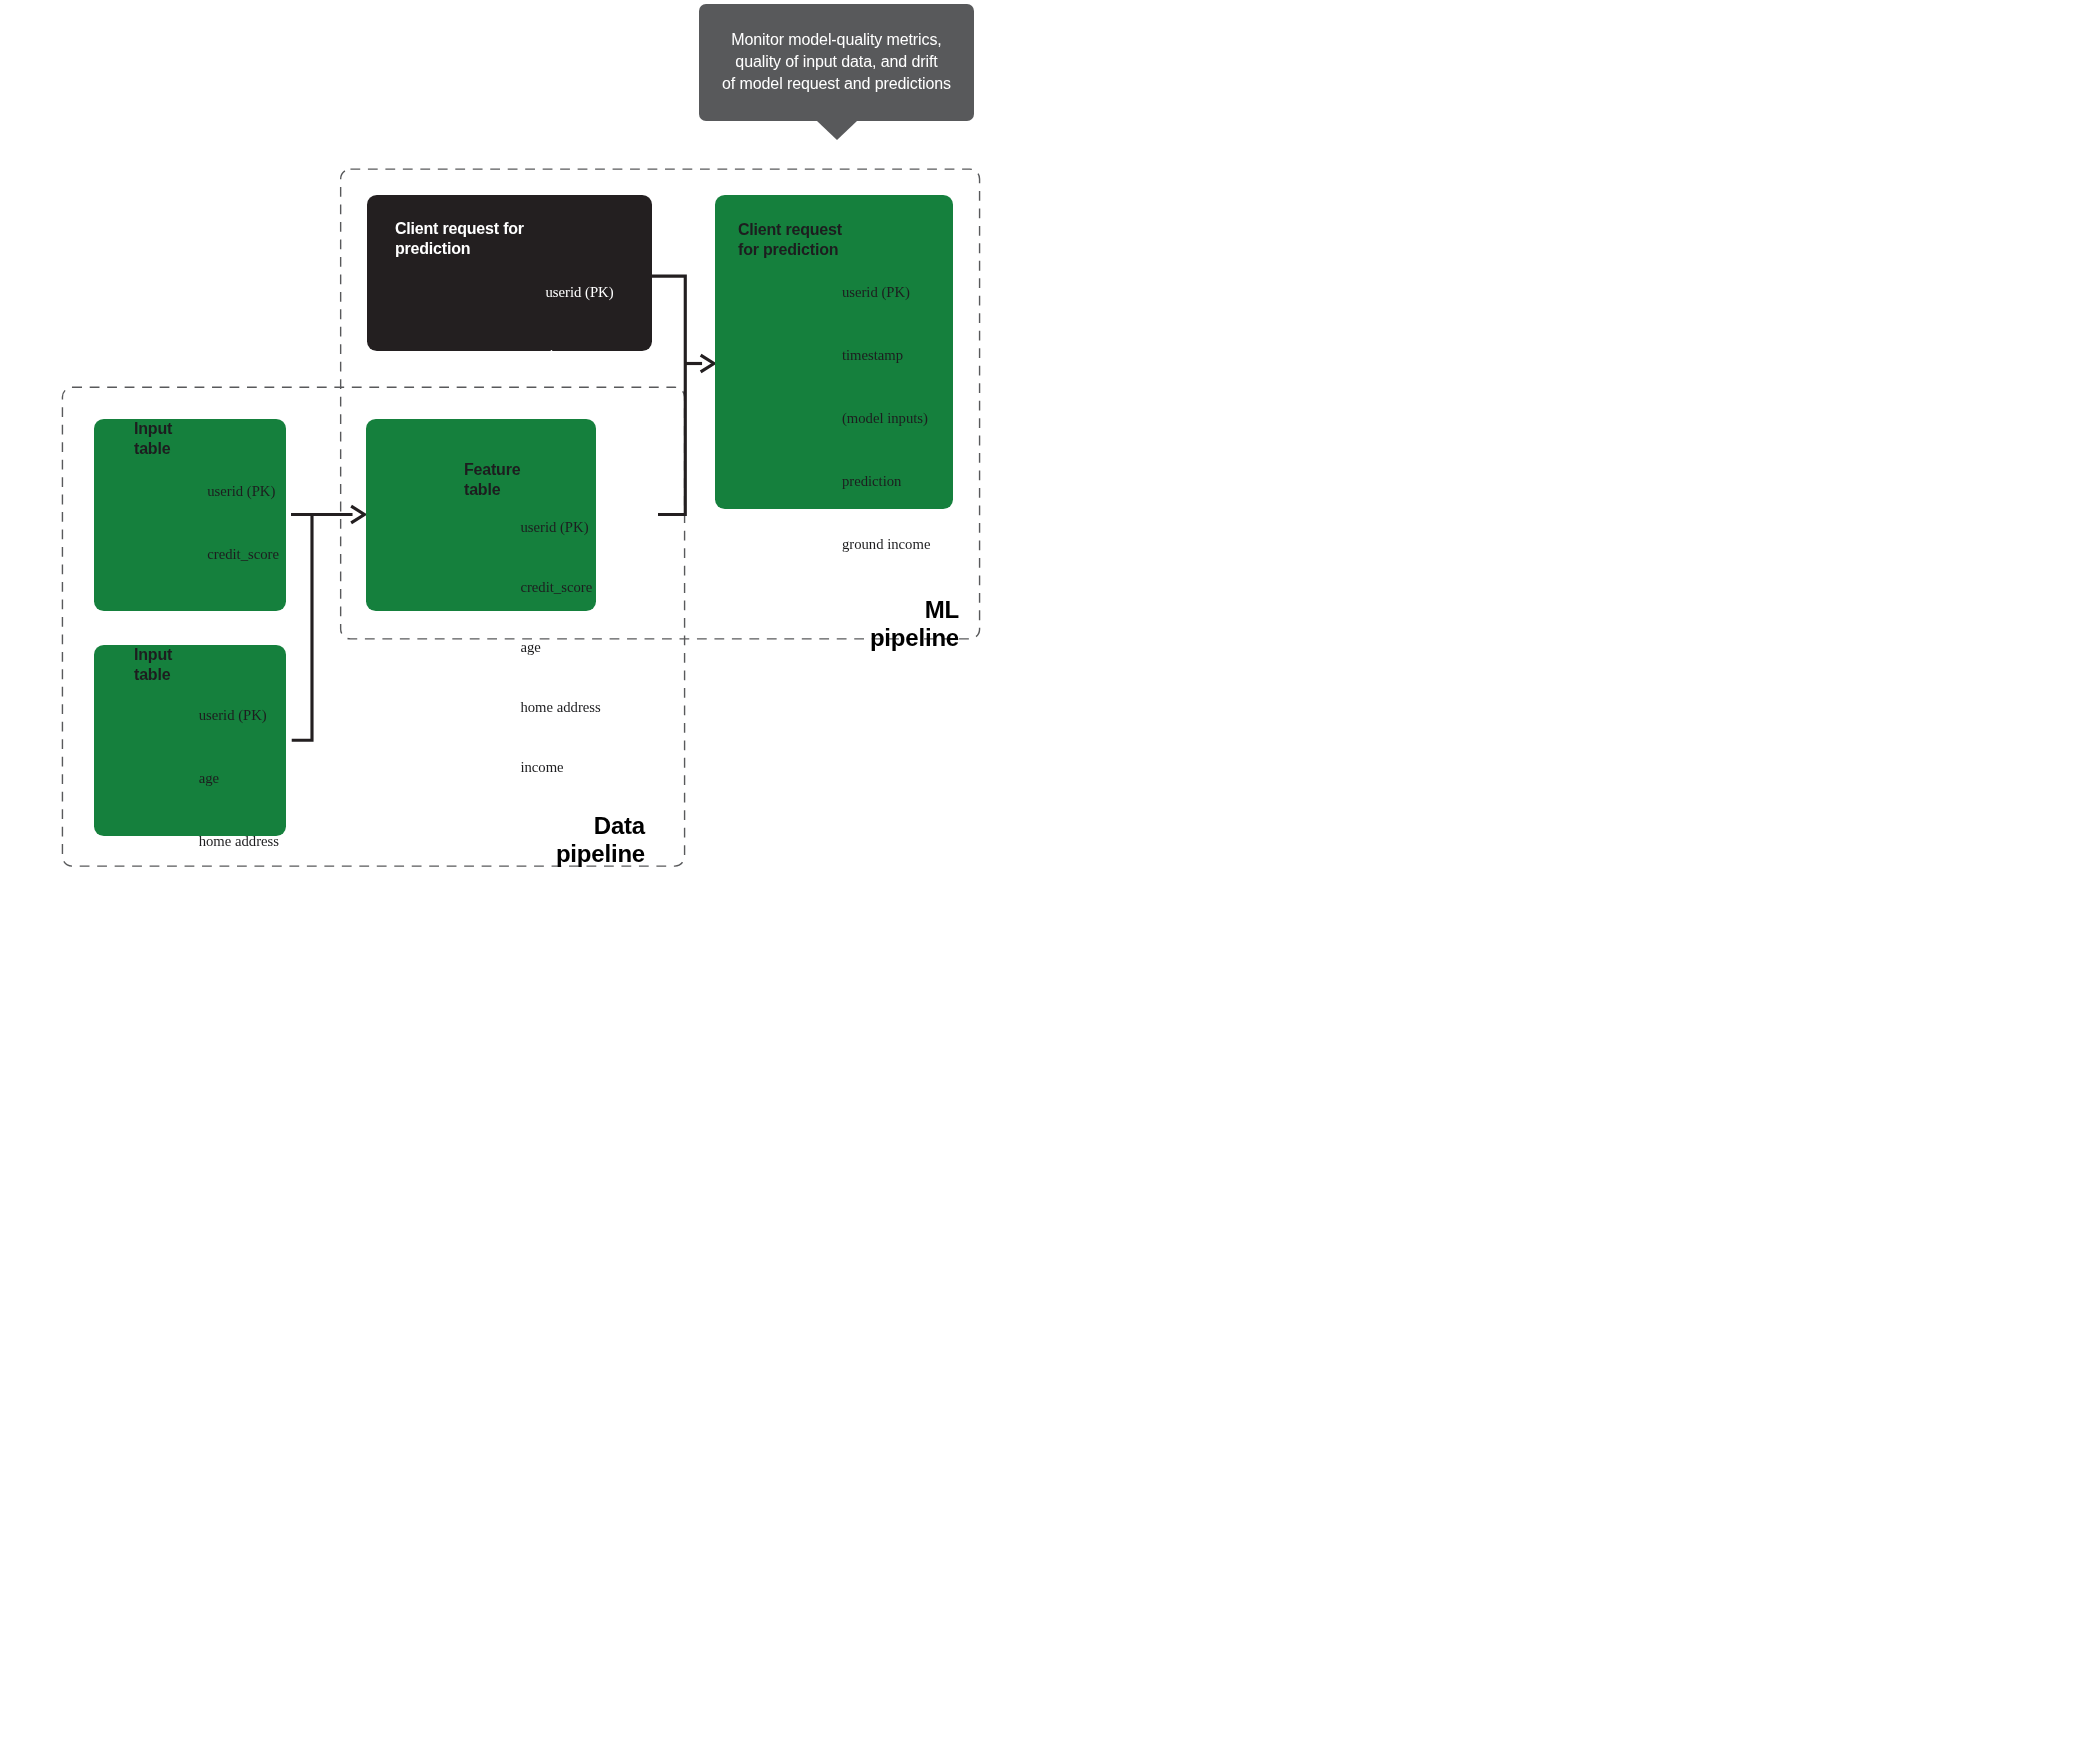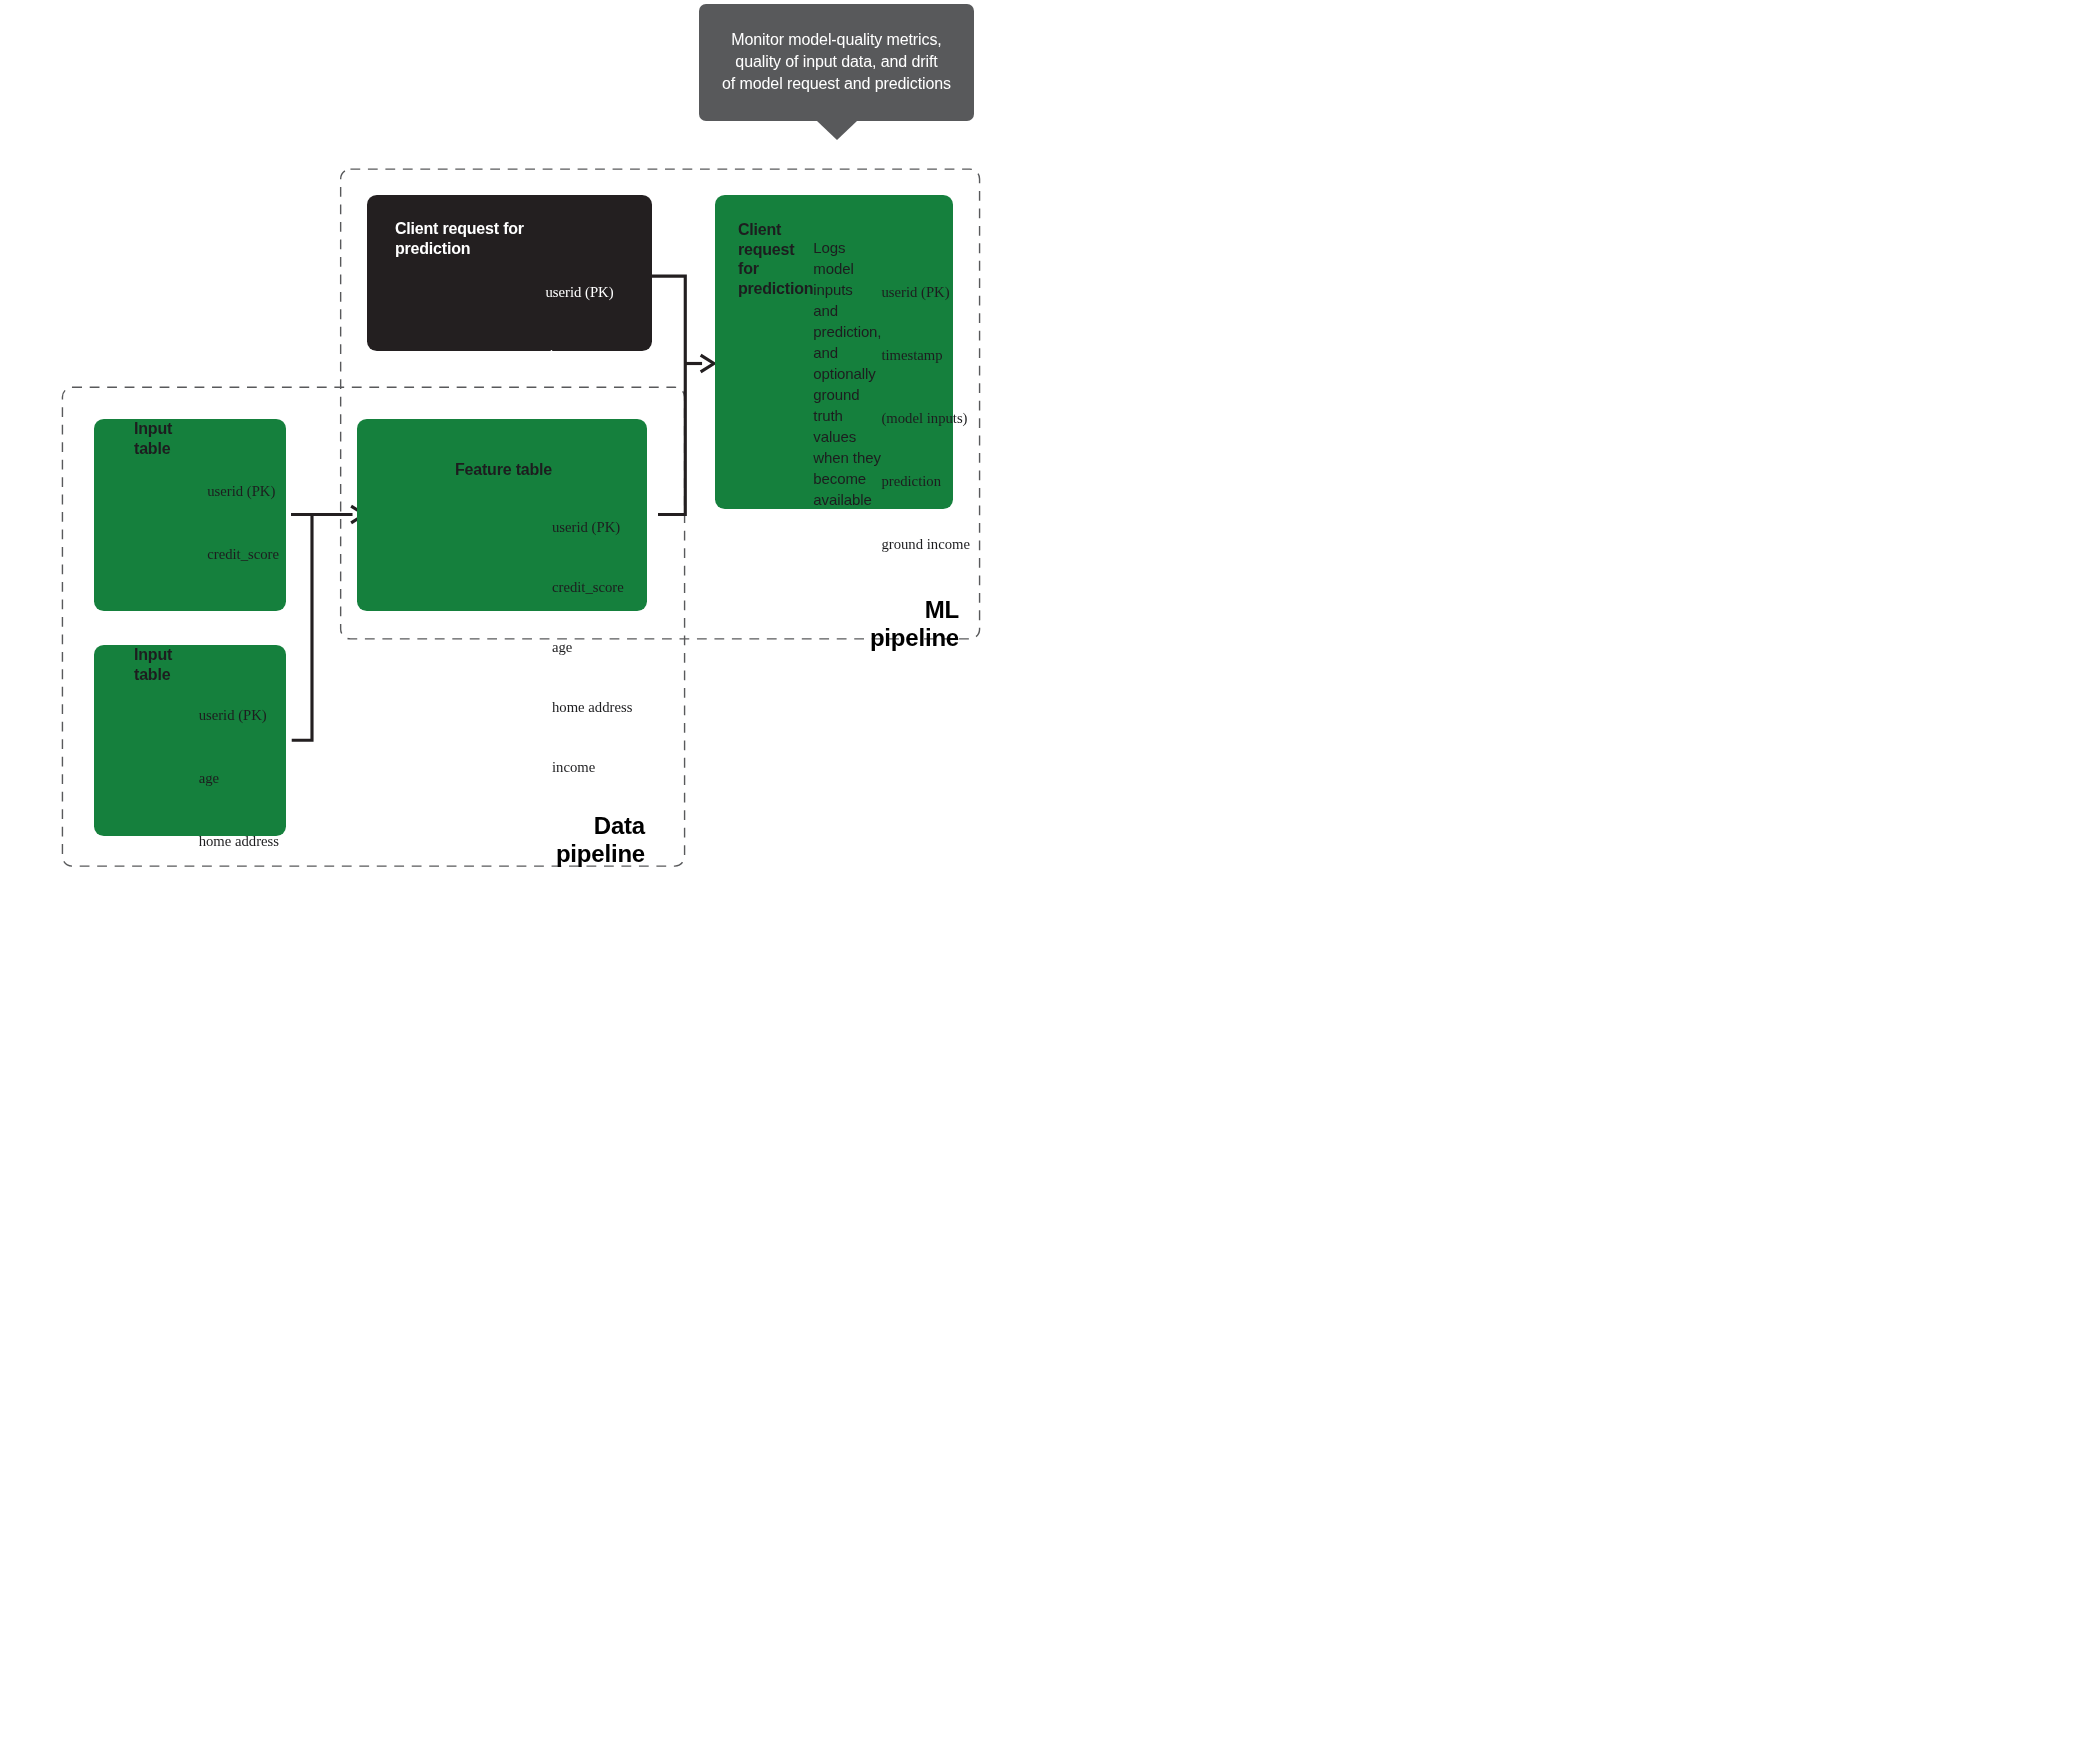--- a/index.html
+++ b/index.html
@@ -71,31 +71,30 @@
       <li>current location</li>
       <li>amount</li>
     </ul>
   </div>
 
   <div class="box gray" style="left:715px;top:195px;width:238px;height:314px;padding:25px 22.4px 0 23px;">
     <div class="box-title">
       <div>Client request</div>
       <div>for prediction</div>
     </div>
-    <div class="desc" style="margin-top:17px;">Logs model inputs and prediction, and optionally ground truth values when they become available</div>
     <ul class="fields mono" style="margin-top:19.6px;">
       <li>userid (PK)</li>
       <li>timestamp</li>
       <li>(model inputs)</li>
       <li>prediction</li>
       <li>ground income</li>
     </ul>
   </div>
 
-  <div class="box gray" style="left:357px;top:419px;width:290px;height:192px;padding:41px 7px 0 98px;">
+  <div class="box gray" style="left:366px;top:419px;width:230px;height:192px;padding:41px 7px 0 98px;">
     <div class="box-title">Feature table</div>
     <ul class="fields mono" style="margin-top:17px;line-height:20px;">
       <li>userid (PK)</li>
       <li>credit_score</li>
       <li>age</li>
       <li>home address</li>
       <li>income</li>
     </ul>
   </div>
 

